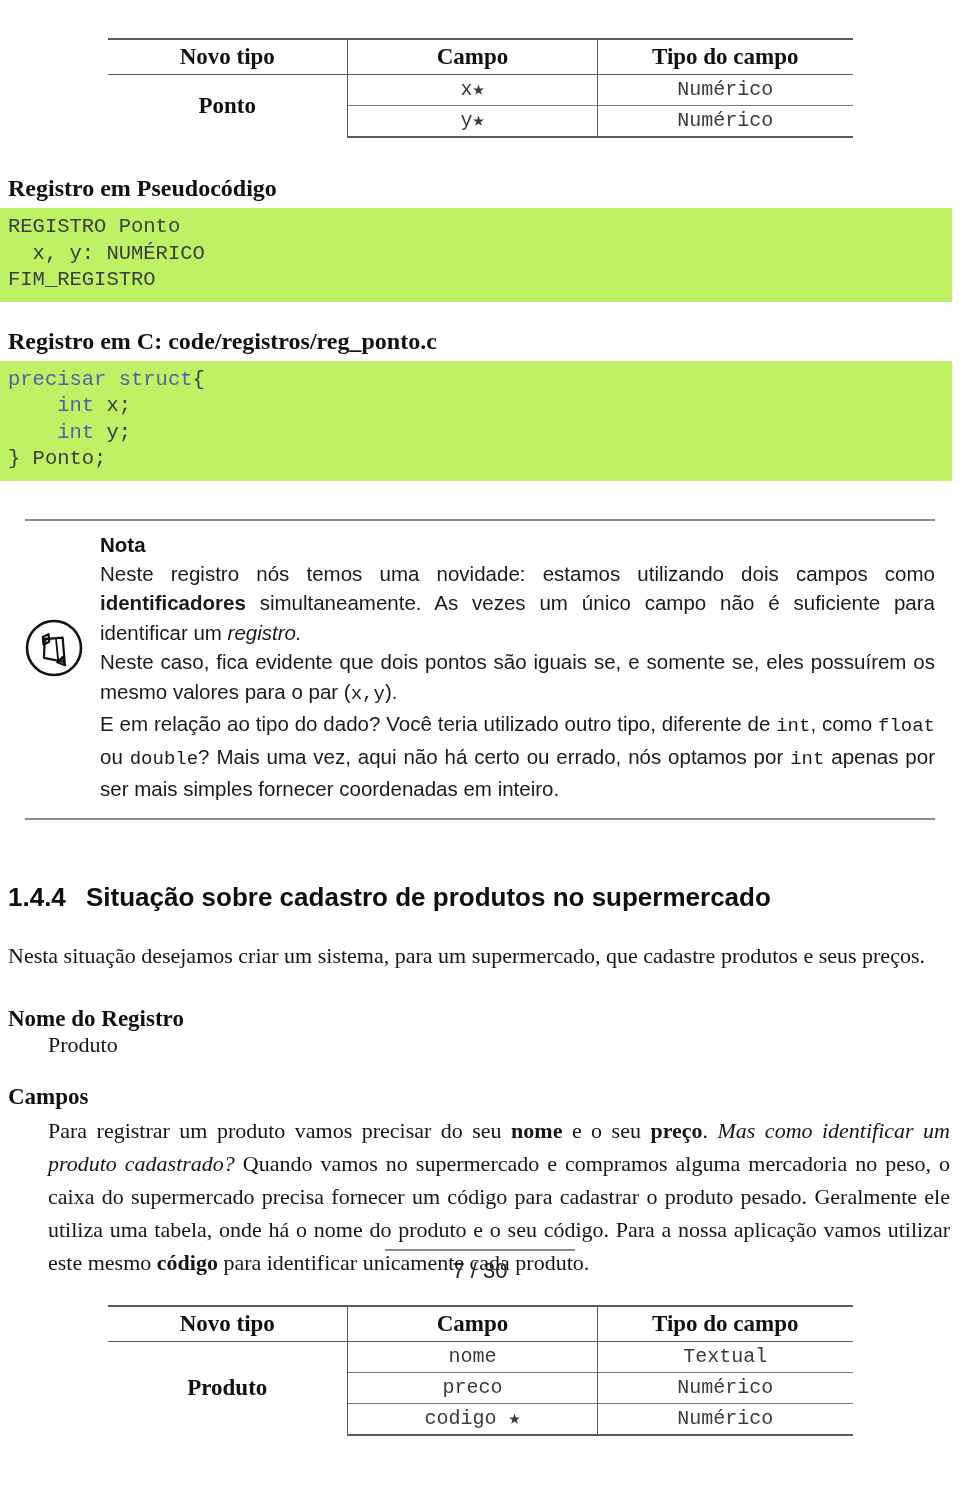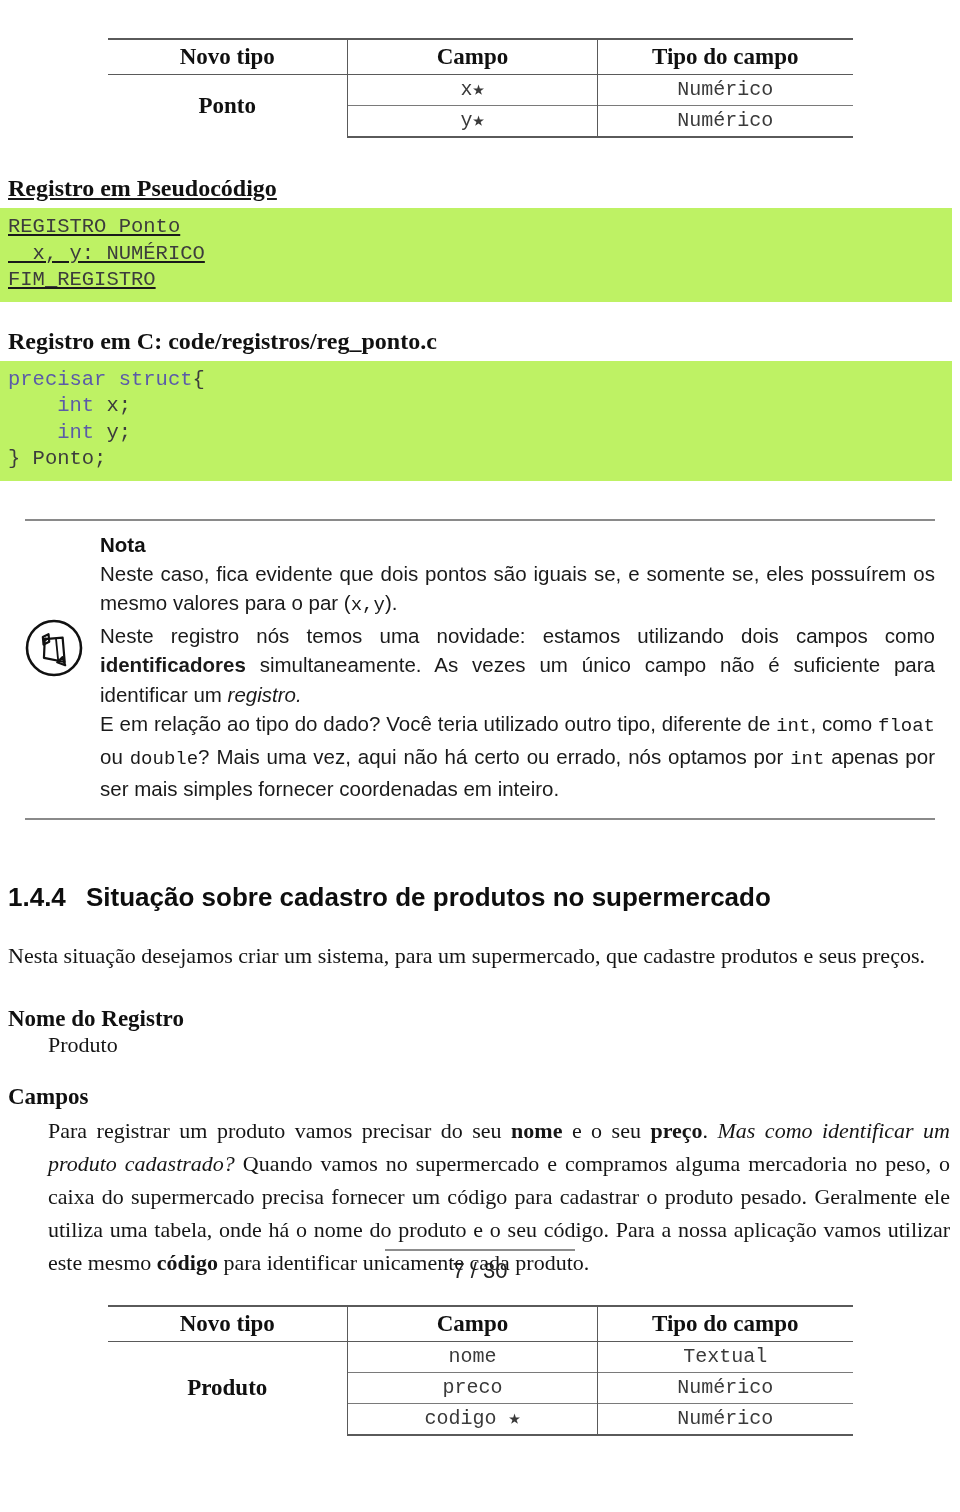--- a/index.html
+++ b/index.html
@@ -227,21 +227,21 @@
           <td class="mono">Numérico</td>
         </tr>
         <tr class="midrule">
           <td class="mono">y★</td>
           <td class="mono">Numérico</td>
         </tr>
       </tbody>
     </table>
   </div>
 
-  <div style="margin-top:37px;text-decoration:underline;">
+  <div style="margin-top:37px;">
     <div class="sub-head">Registro em Pseudocódigo</div>
     <div class="code-block">REGISTRO Ponto
   x, y: NUMÉRICO
 FIM_REGISTRO</div>
   </div>
 
   <div style="margin-top:26px;">
     <div class="sub-head">Registro em C: code/registros/reg_ponto.c</div>
     <div class="code-block"><span class="kw">precisar struct</span><span class="pl">{</span>
 <span class="kw">    int</span><span class="pl"> x;</span>
@@ -259,22 +259,22 @@
           <path d="M19.5 25.5 L36 18.5 L45.5 41 L24.5 43.5 Z" fill="none" stroke="#111" stroke-width="2.2" stroke-linejoin="round" transform="rotate(18 31 31)"></path>
           <path d="M17 24 L21.5 19.5 L24.5 26.5 L20 31 Z" fill="none" stroke="#111" stroke-width="2.2" stroke-linejoin="round" transform="rotate(18 31 31)"></path>
           <circle cx="20.2" cy="25.2" r="1.7" fill="#111" transform="rotate(18 31 31)"></circle>
           <line x1="30" y1="21.5" x2="39" y2="42" stroke="#111" stroke-width="1.8" transform="rotate(18 31 31)"></line>
           <path d="M42 37 L47 44 L38.5 43.6 Z" fill="none" stroke="#111" stroke-width="2.2" stroke-linejoin="round" transform="rotate(18 31 31)"></path>
         </svg>
       </span>
 
       <div class="note-inner">
         <div class="note-title">Nota</div>
+        <p style="margin:0;"><span>Neste registro nós temos uma novidade: estamos utilizando dois campos como </span><b>identificadores</b><span> simultaneamente. As vezes um único campo não é suficiente para identificar um </span><i>registro.</i></p>
         <p style="margin:0;"><span>Neste caso, fica evidente que dois pontos são iguais se, e somente se, eles possuírem os mesmo valores para o par (</span><span class="mono">x,y</span><span>).</span></p>
-        <p style="margin:0;"><span>Neste registro nós temos uma novidade: estamos utilizando dois campos como </span><b>identificadores</b><span> simultaneamente. As vezes um único campo não é suficiente para identificar um </span><i>registro.</i></p>
         <p style="margin:0;"><span>E em relação ao tipo do dado? Você teria utilizado outro tipo, diferente de </span><span class="mono">int</span><span>, como </span><span class="mono">float</span><span> ou </span><span class="mono">double</span><span>? Mais uma vez, aqui não há certo ou errado, nós optamos por </span><span class="mono">int</span><span> apenas por ser mais simples fornecer coordenadas em inteiro.</span></p>
       </div>
     </div>
   </div>
 
   <div style="margin-top:62px;">
     <div class="section-head">
       <span class="section-num">1.4.4</span>
       <span>Situação sobre cadastro de produtos no supermercado</span>
     </div>

